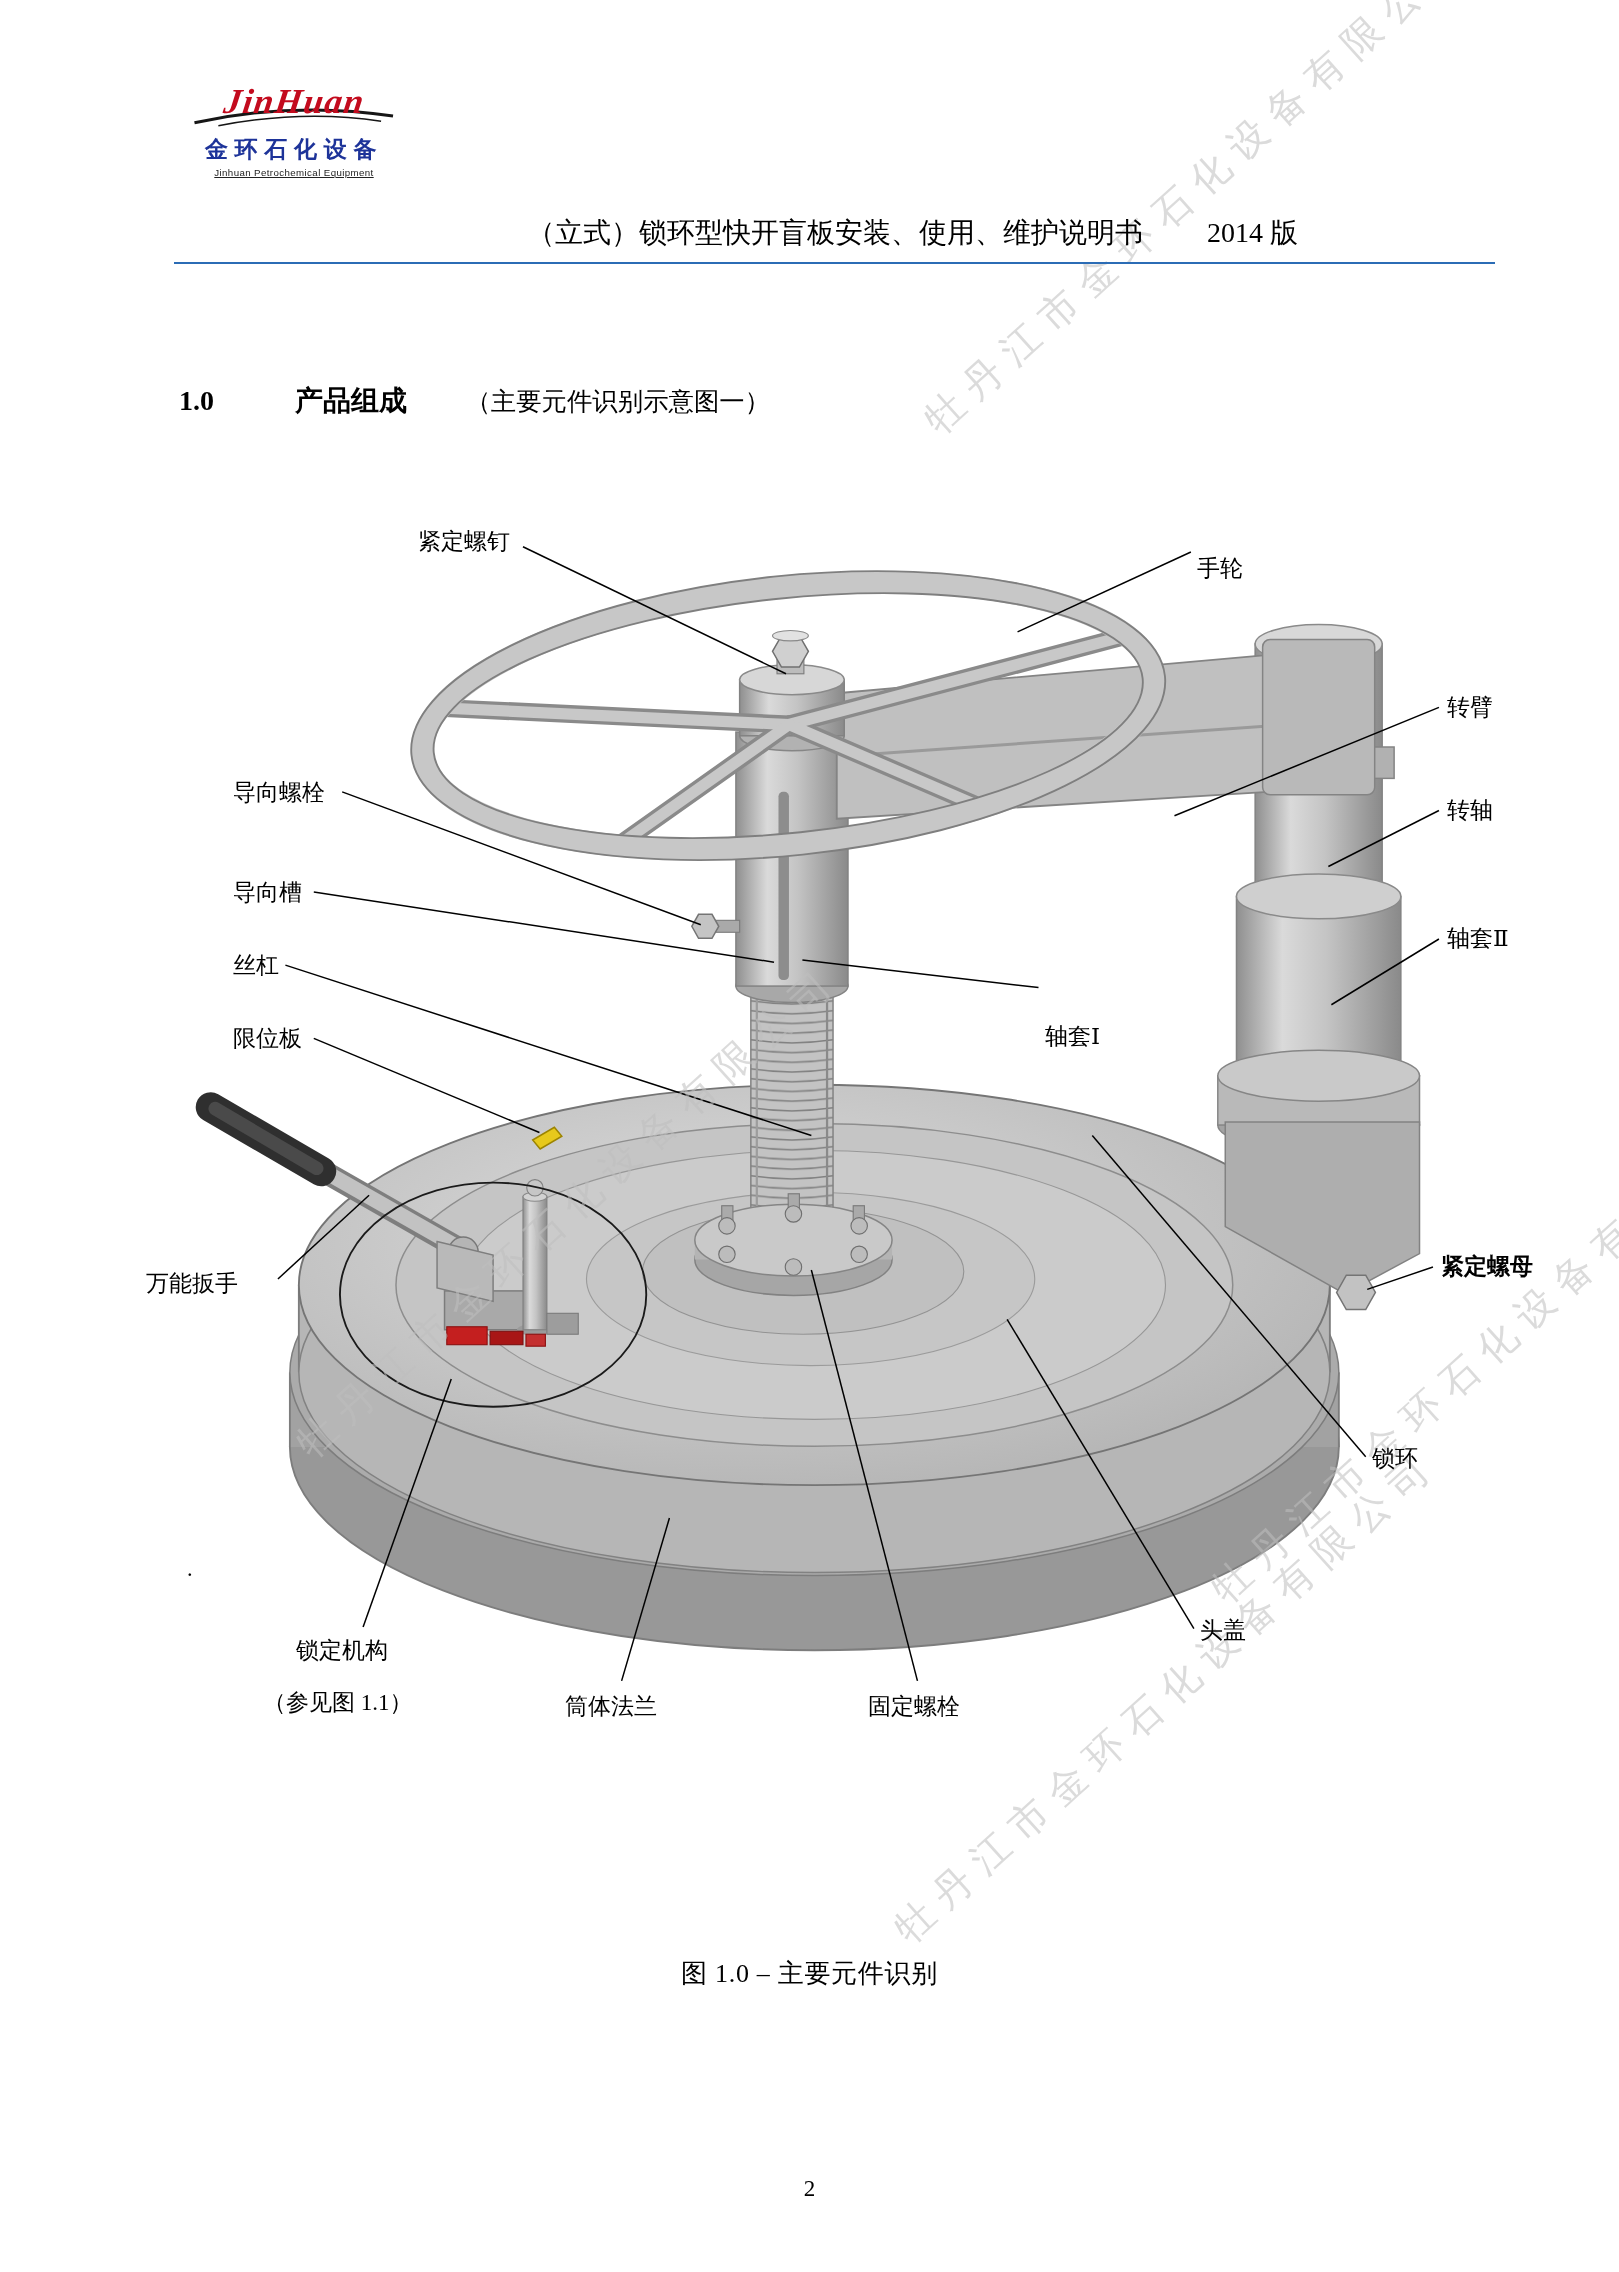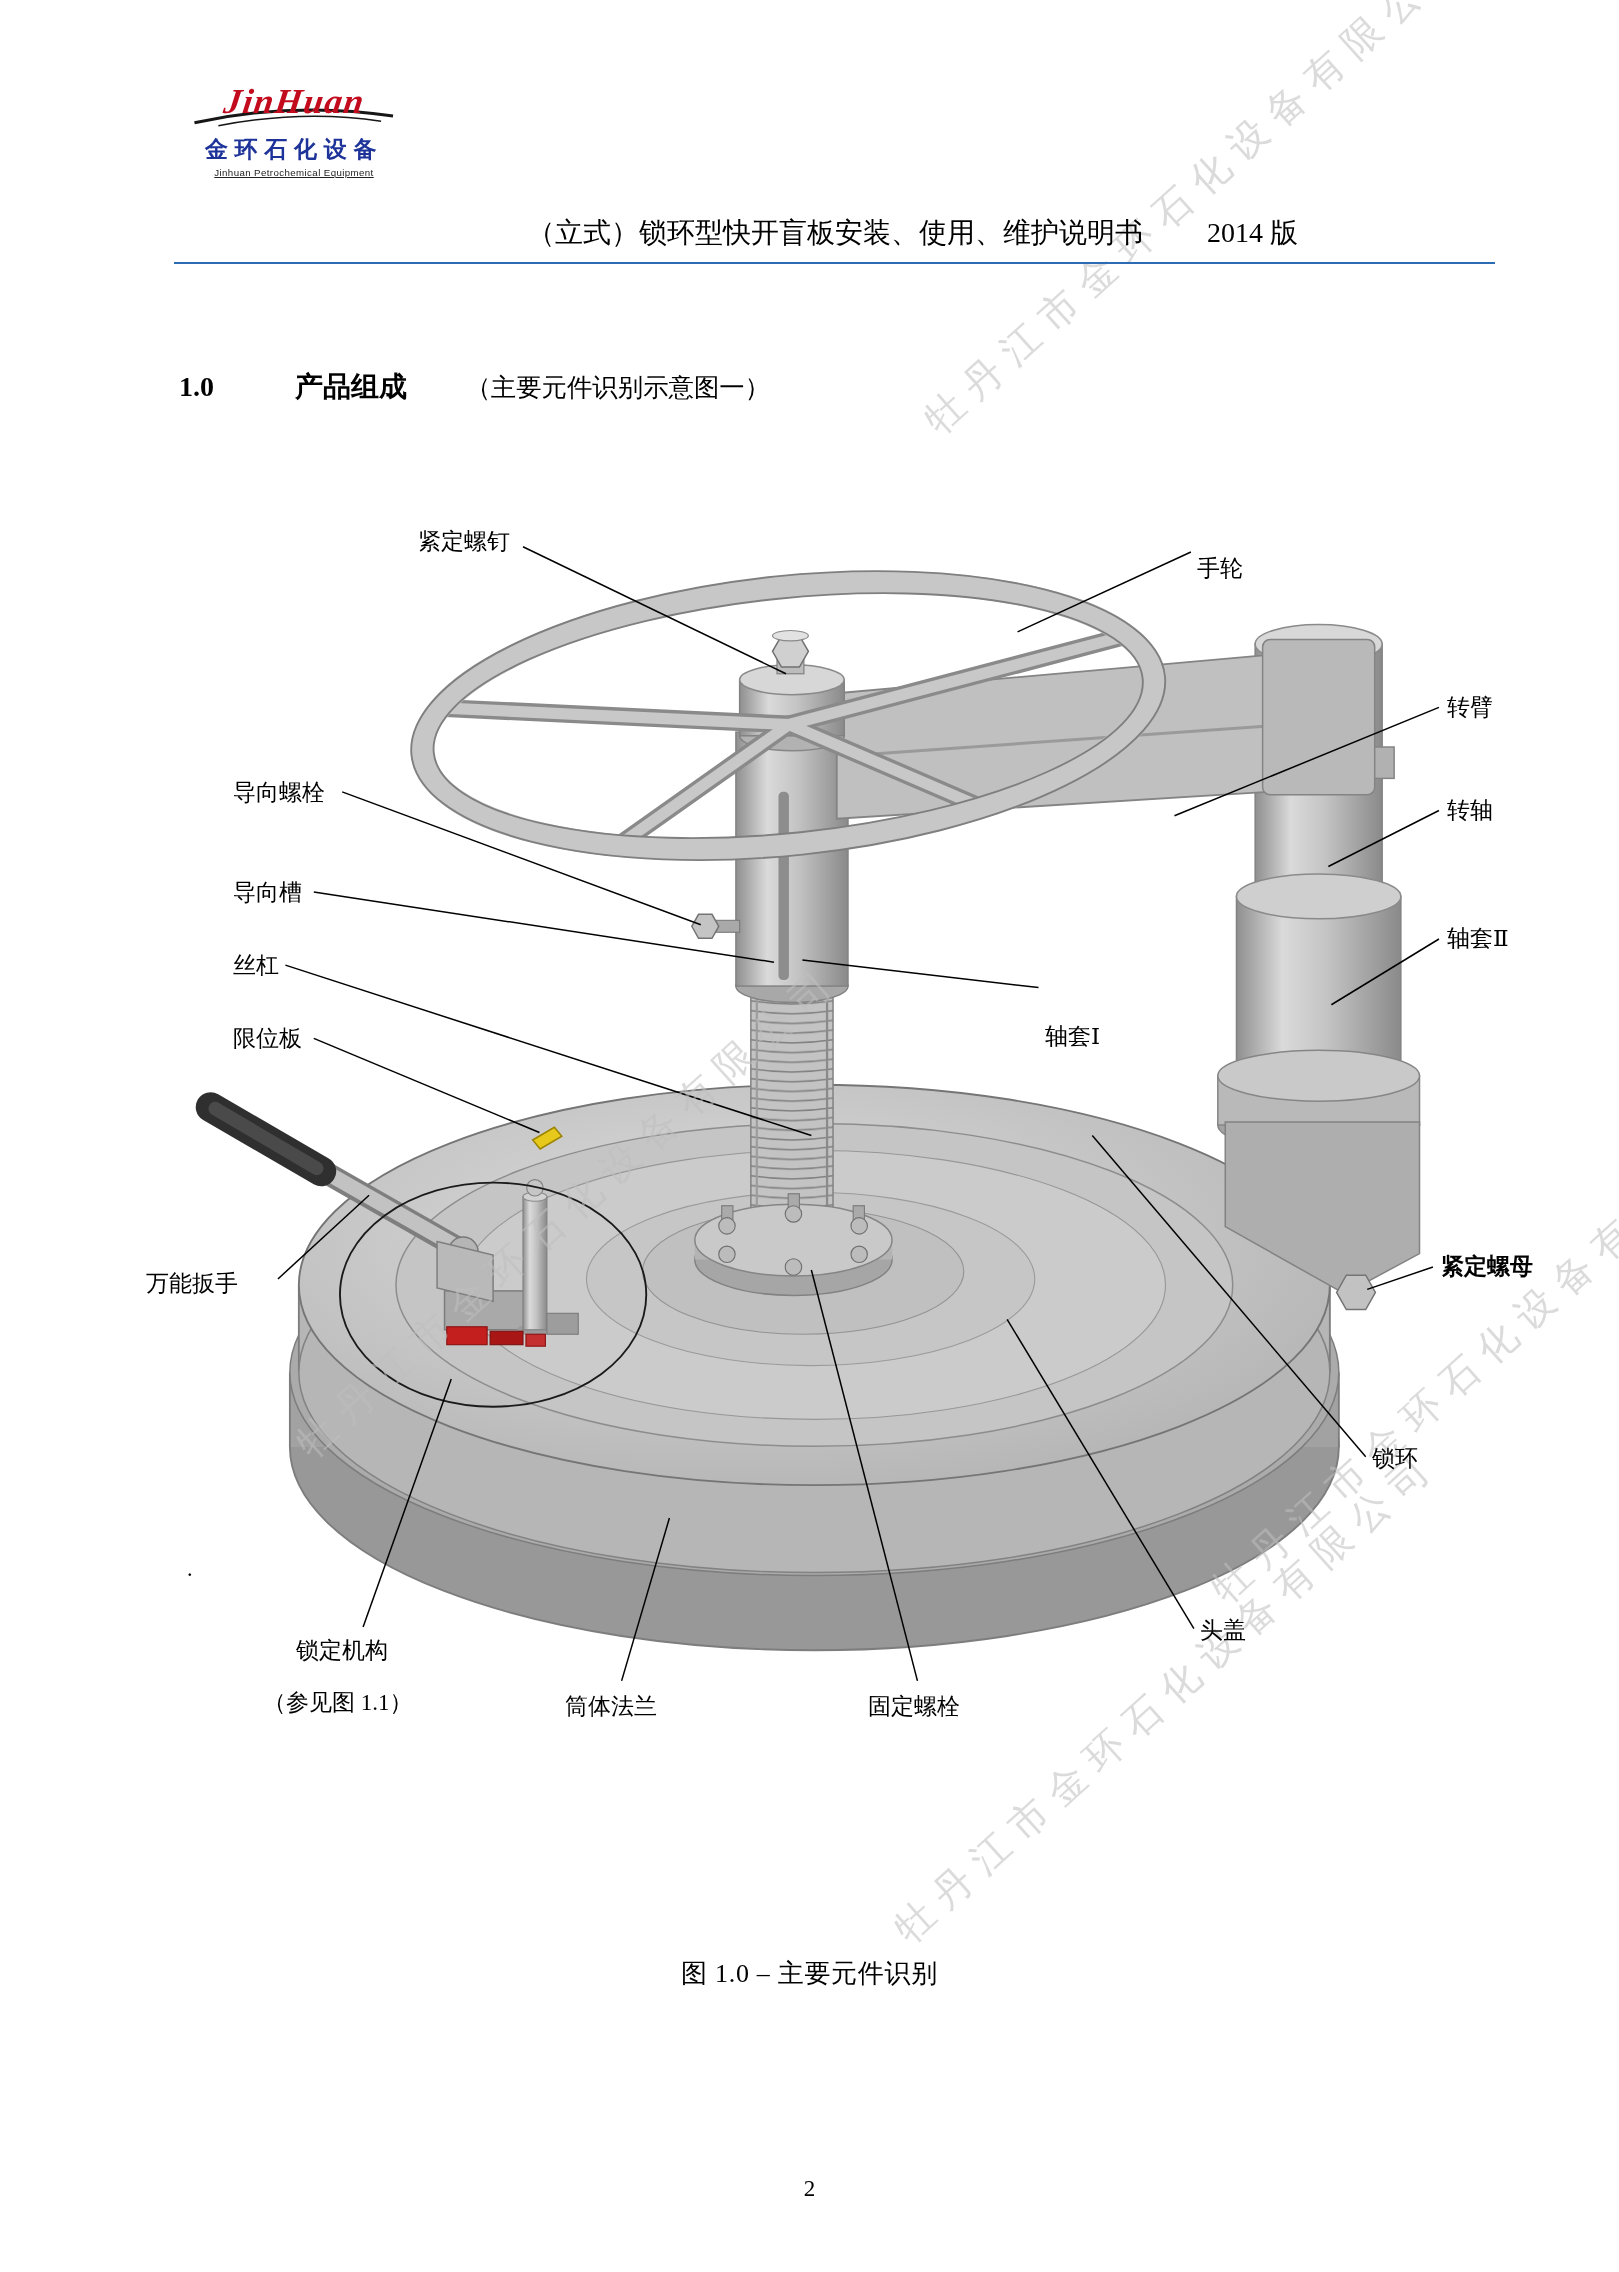--- a/index.html
+++ b/index.html
@@ -21,21 +21,21 @@
              font-family:"Liberation Sans","DejaVu Sans",sans-serif;text-decoration:underline; }
   .doc-title-row {
     position:absolute; left:527px; top:214px; font-size:28px; display:flex; gap:64px;
     white-space:nowrap; z-index:4;
   }
   .header-rule { position:absolute; left:174px; top:262px; width:1321px; height:2.2px;
                  background:#2b6cb5; z-index:4; }
   
   .section-heading { position:absolute; left:179px; top:368px; display:flex; align-items:baseline; z-index:4;gap:39px; }
   .sec-num  { font-size:28px; font-weight:bold; }
-  .sec-title{ font-size:28px; font-weight:bold; margin-left:42px; }
+  .sec-title{ font-size:28px; font-weight:bold; margin-left:42px;margin-top:14px; }
   .sec-note { font-size:25.4px; margin-left:19.4px; }
   
   .part-label { position:absolute; font-size:23px; line-height:33px; white-space:nowrap; z-index:4; }
   .fig-caption { position:absolute; left:0; top:1956px; width:100%; text-align:center;
                  font-size:26px; letter-spacing:0.7px; z-index:4; }
   .page-number { position:absolute; left:0; top:2176px; width:100%; text-align:center;
                  font-size:23px; z-index:4; }
   .stray-mark { position:absolute; left:187px; top:1556px; font-size:22.4px; z-index:4; }
   
   .watermark {

